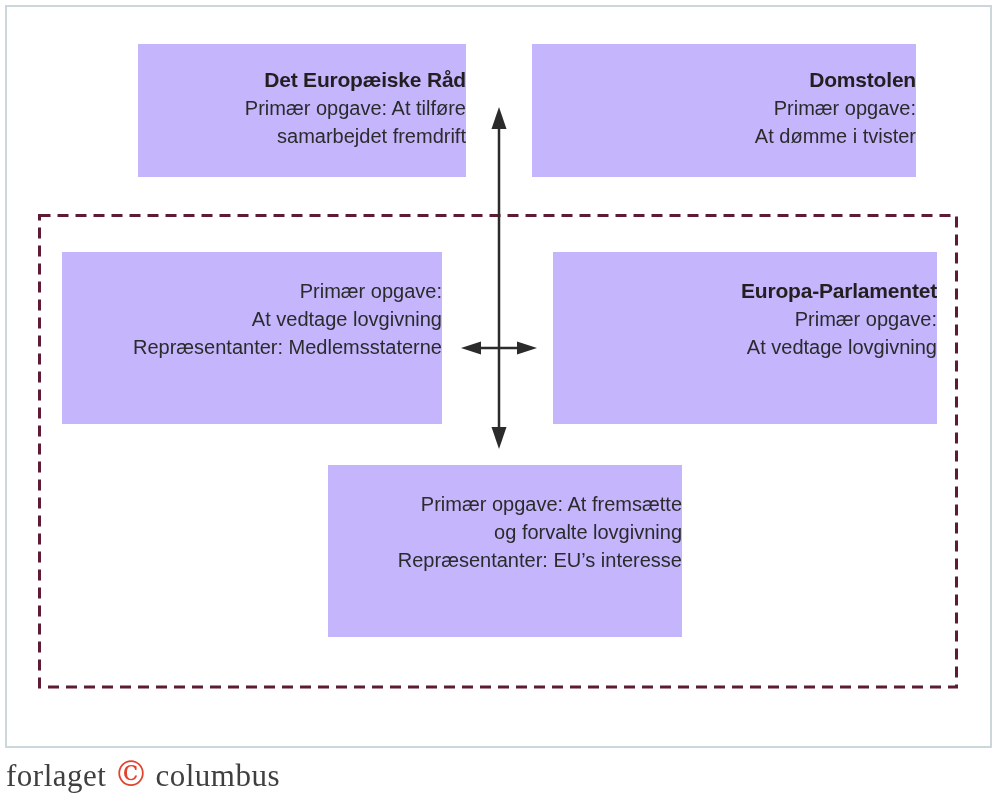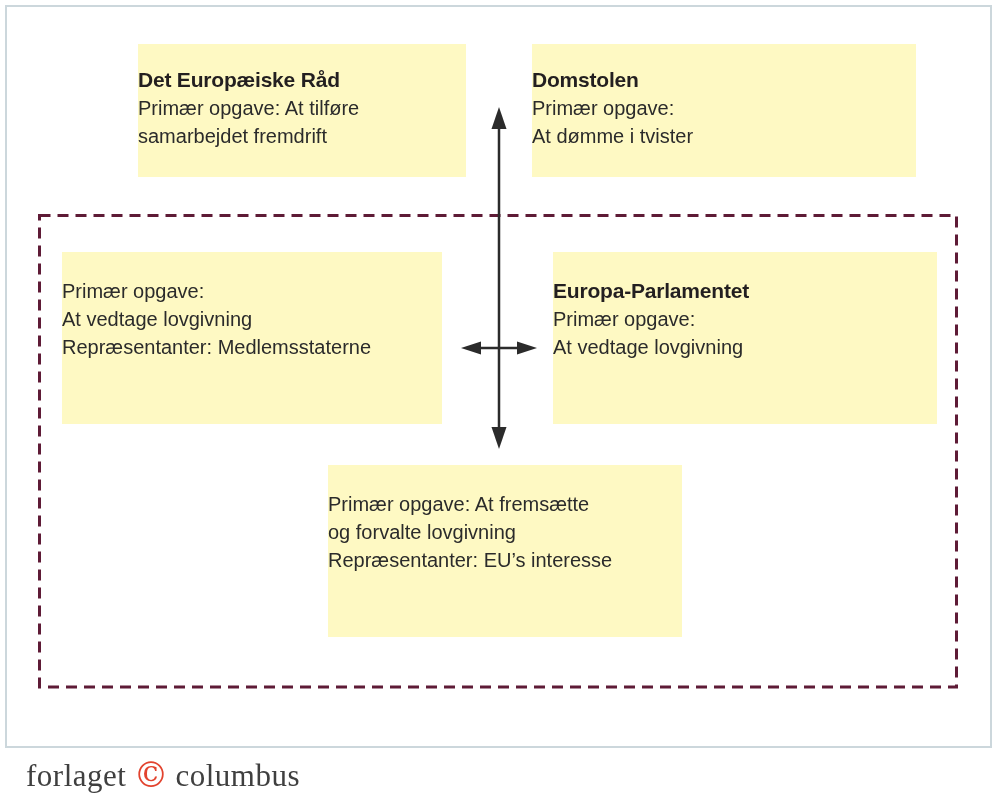--- a/index.html
+++ b/index.html
@@ -29,44 +29,44 @@
   svg.overlay {
     position: absolute;
     left: 0;
     top: 0;
     width: 1000px;
     height: 799px;
     pointer-events: none;
   }
   .box {
     position: absolute;
-    background: #fef9c3;
+    background: #c4b5fd;
     color: #2b2b2b;
-    text-align: left;
+    text-align: right;
     box-sizing: border-box;
     line-height: 28px;
     font-size: 20px;
   }
   .box .box-title {
     font-weight: bold;
     font-size: 21px;
     color: #231f20;
     letter-spacing: -0.2px;
   }
   .box-a { left: 138px; top: 44px;  width: 328px; height: 133px; padding-top: 22px; }
   .box-b { left: 532px; top: 44px;  width: 384px; height: 133px; padding-top: 22px; }
   .box-c { left: 62px;  top: 252px; width: 380px; height: 172px; padding-top: 25px; }
   .box-d { left: 553px; top: 252px; width: 384px; height: 172px; padding-top: 25px; }
   .box-e { left: 328px; top: 465px; width: 354px; height: 172px; padding-top: 25px; }
   .footer {
     position: absolute;
-    left: 26px;
+    left: 6px;
     top: 758px;
     display: inline-flex;
-    align-items: center;
+    align-items: flex-start;
     gap: 7px;
     font-family: "Liberation Serif", serif;
     font-size: 31px;
     color: #3f3f3f;
     letter-spacing: 0.5px;
   }
   .footer .copyright {
     font-size: 35px;
     color: #e2432e;
     line-height: 1;

